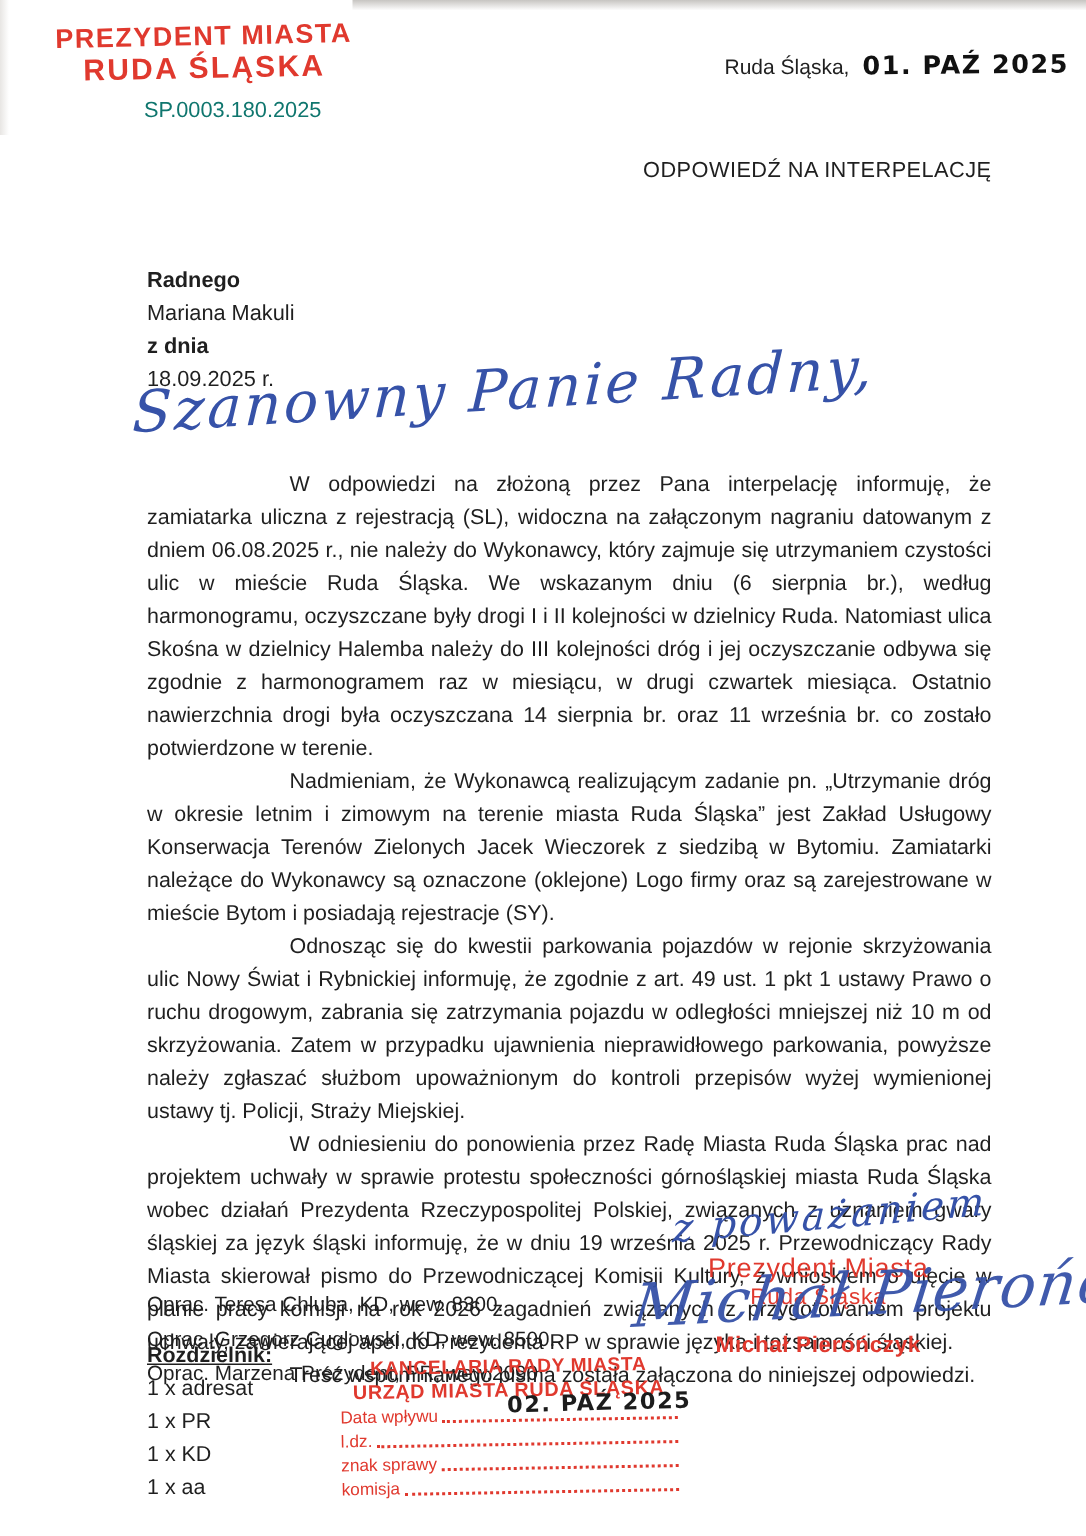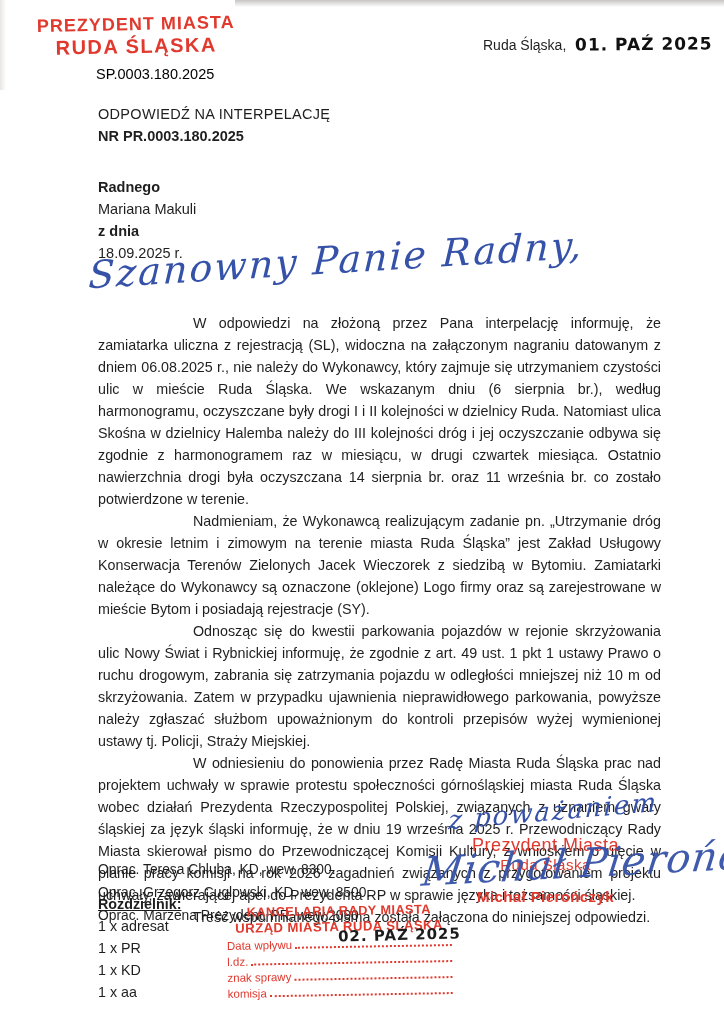--- a/index.html
+++ b/index.html
@@ -12,31 +12,31 @@
     background:linear-gradient(to bottom,#b9b6b2,#ffffff);opacity:.8;}
   .scan-edge-left{position:absolute;top:0;left:0;width:6px;height:90px;
     background:linear-gradient(to right,#d8d5d1,#ffffff);opacity:.6;}
 
   
   .sender-stamp{position:absolute;left:28px;top:14px;width:216px;text-align:center;
     transform:rotate(-1.2deg);font-weight:bold;line-height:1.15;}
   .sender-stamp .l1{font-size:18px;letter-spacing:1px;}
   .sender-stamp .l2{font-size:20px;letter-spacing:1.5px;}
   .red{color:#e0392e;}
-  .case-no{position:absolute;left:96px;top:66px;font-size:14.5px;color:#000000;}
+  .case-no{position:absolute;left:96px;top:66px;font-size:14.5px;color:#0f766e;}
 
   
   .dateline{position:absolute;left:483px;top:34px;white-space:nowrap;}
   .dateline .place{font-size:14px;}
   .date-stamp{font-size:17px;font-weight:bold;letter-spacing:1px;color:#111;
     display:inline-block;transform:rotate(-.5deg);margin-left:4px;
     font-family:"DejaVu Sans", sans-serif;}
 
   
-  .title-block{position:absolute;left:98px;top:106px;width:563px;text-align:left;}
+  .title-block{position:absolute;left:98px;top:106px;width:563px;text-align:right;}
   .title-block .t1{font-size:14.5px;letter-spacing:.3px;}
   .title-block .t2{font-size:14.5px;font-weight:bold;margin-top:6px;}
 
   
   .meta{position:absolute;left:98px;top:176px;font-size:14.5px;line-height:22px;}
   .meta .row{display:flex;flex-direction:column;}
   .meta .lab{font-weight:bold;width:72px;}
   .meta .val{}
 
   
@@ -90,21 +90,20 @@
   </div>
   <div class="case-no">SP.0003.180.2025</div>
 
   <div class="dateline">
     <span class="place">Ruda Śląska,</span>
     <span class="date-stamp">01. PAŹ 2025</span>
   </div>
 
   <div class="title-block">
     <div class="t1">ODPOWIEDŹ NA INTERPELACJĘ</div>
-    <div class="t2">NR PR.0003.180.2025</div>
   </div>
 
   <div class="meta">
     <div class="row">
       <span class="lab">Radnego</span>
       <span class="val">Mariana Makuli</span>
     </div>
     <div class="row">
       <span class="lab">z dnia</span>
       <span class="val">18.09.2025 r.</span>

